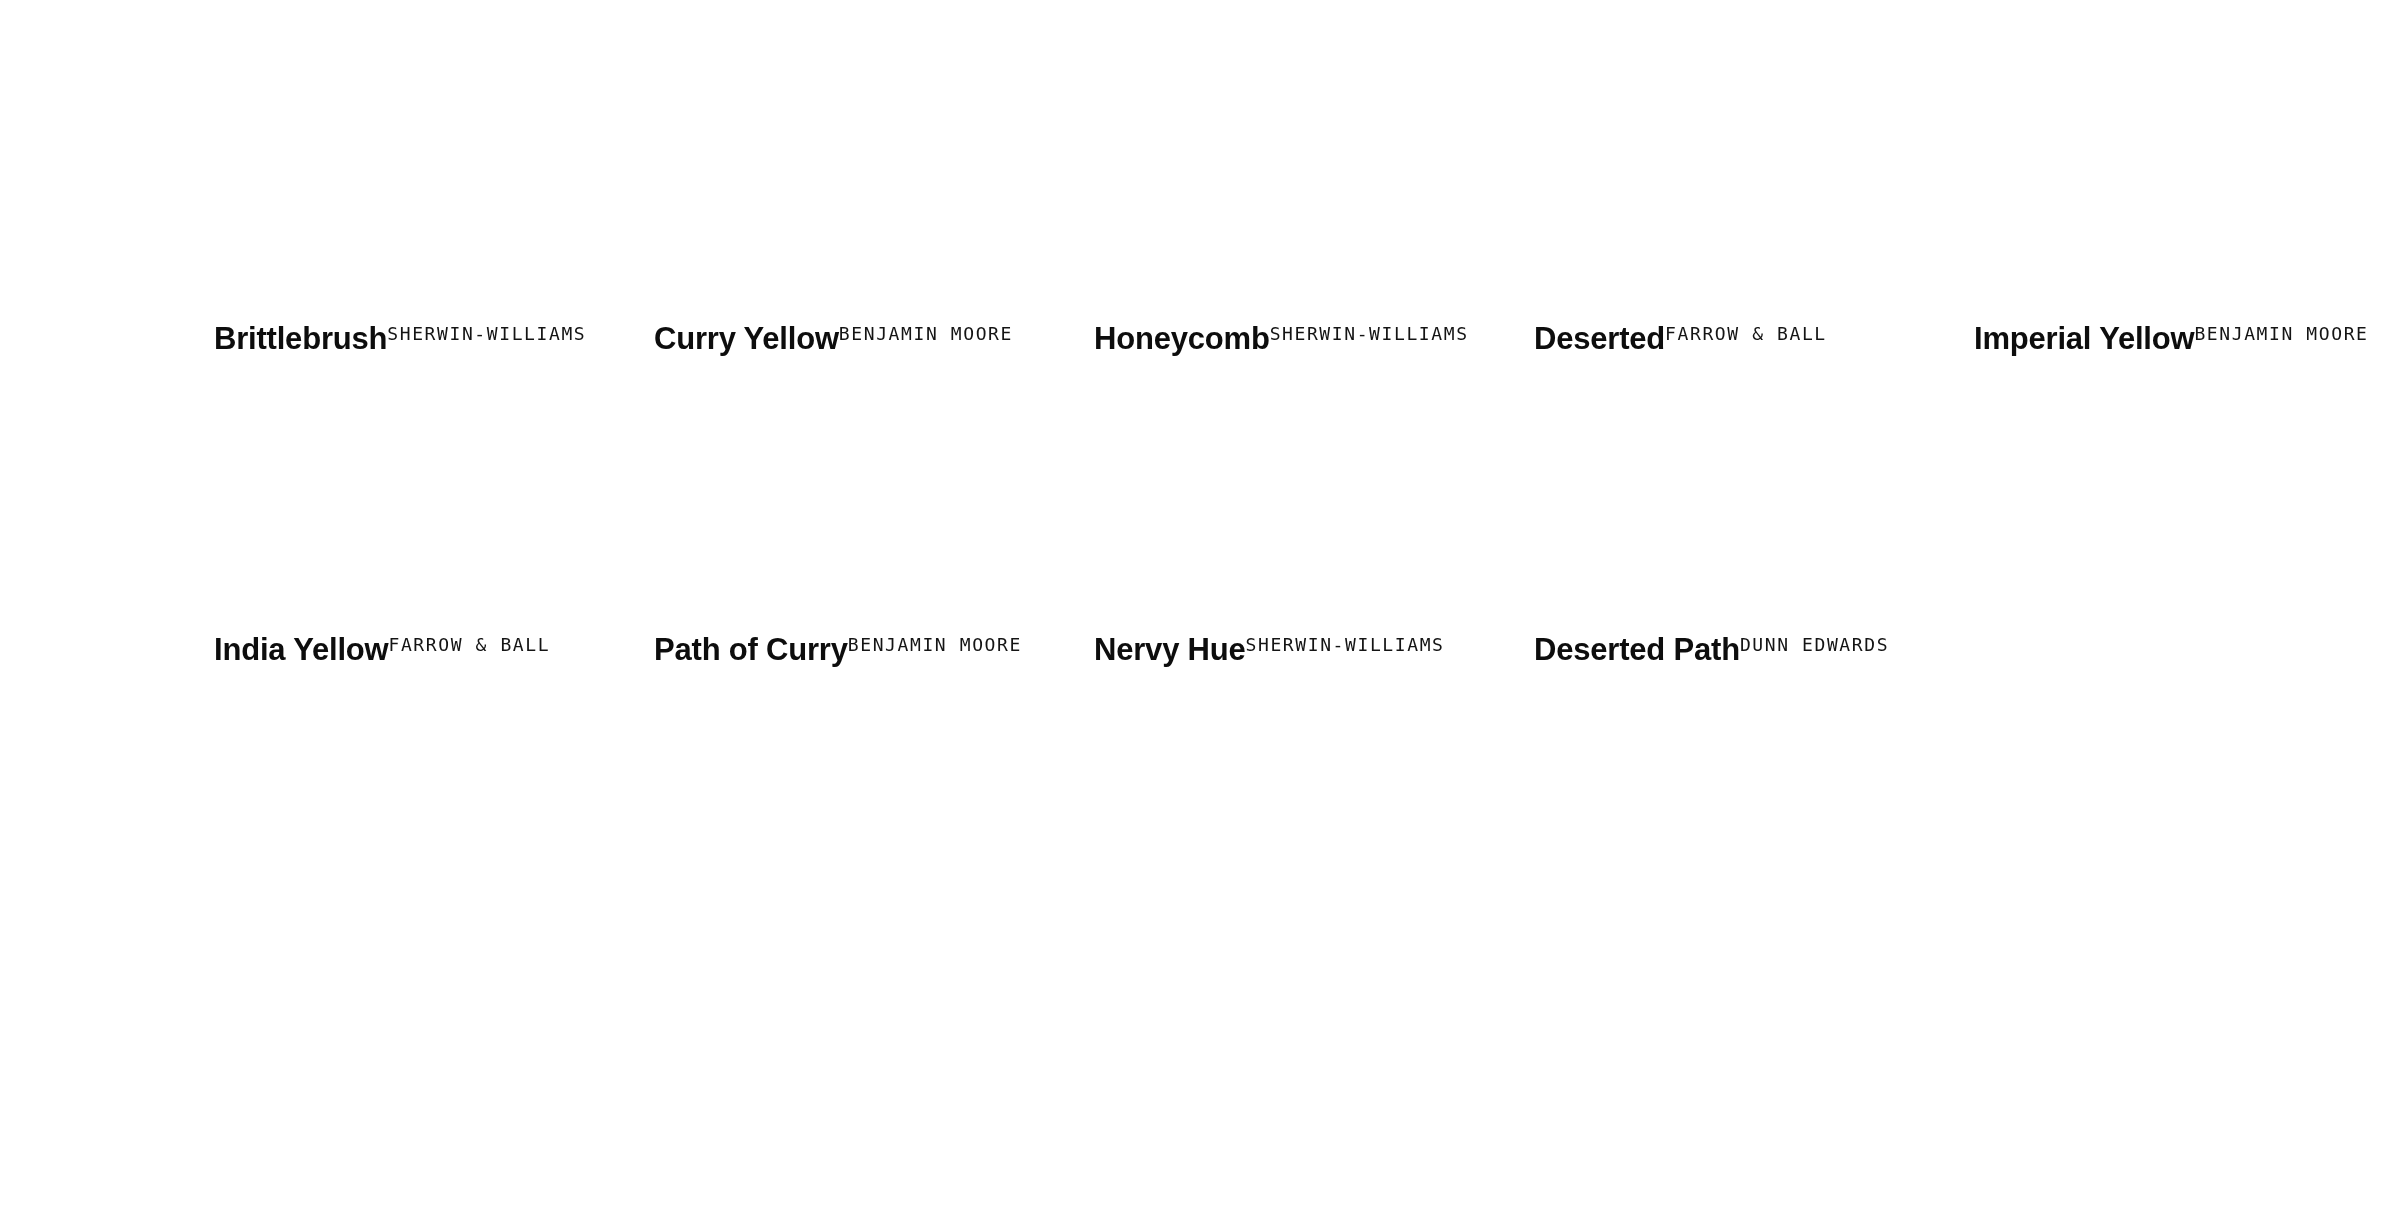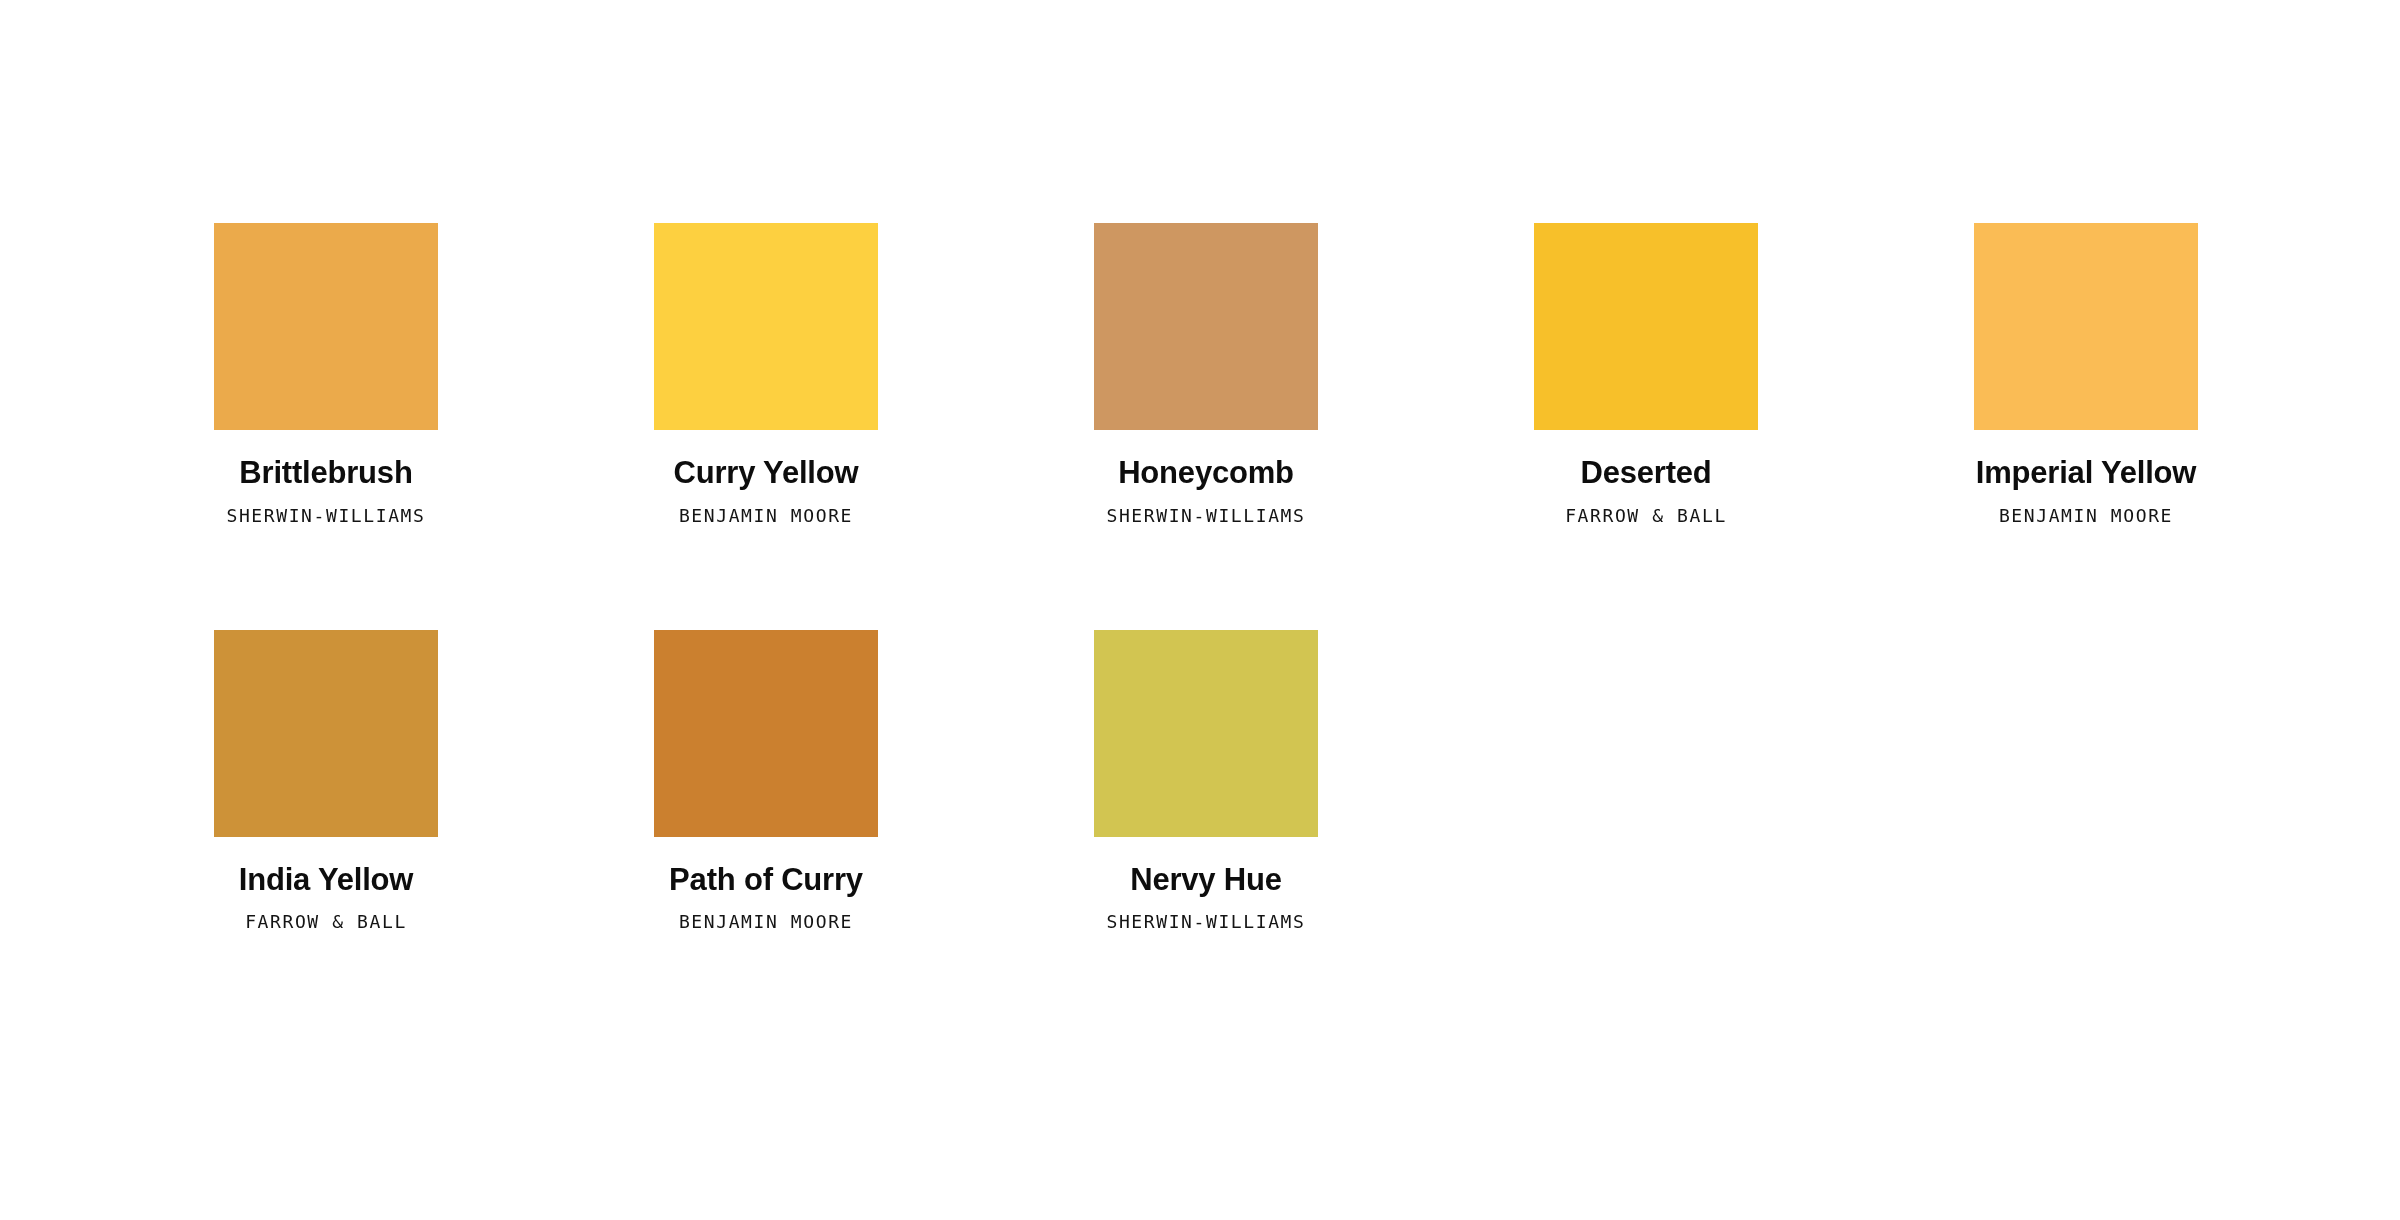--- a/index.html
+++ b/index.html
@@ -28,21 +28,21 @@
     grid-template-columns: repeat(5, 224px);
     grid-template-rows: repeat(2, auto);
     column-gap: 216px;
     row-gap: 104px;
     justify-content: start;
   }
 
   .swatch-card {
     width: 224px;
     display: flex;
-    flex-direction: column;
+    flex-direction: row;
     align-items: center;
   }
 
   .swatch-chip {
     width: 224px;
     height: 207px;
     display: block;
   }
 
   .swatch-name {
@@ -107,14 +107,19 @@
       <div class="swatch-card">
         <div class="swatch-chip" style="background-color: rgb(203, 128, 47);"></div>
         <div class="swatch-name">Path of Curry</div>
         <div class="swatch-brand">BENJAMIN MOORE</div>
       </div>
       <div class="swatch-card">
         <div class="swatch-chip" style="background-color: rgb(210, 197, 81);"></div>
         <div class="swatch-name">Nervy Hue</div>
         <div class="swatch-brand">SHERWIN-WILLIAMS</div>
       </div>
+      <div class="swatch-card">
+        <div class="swatch-chip" style="background-color: rgb(224, 182, 132);"></div>
+        <div class="swatch-name">Deserted Path</div>
+        <div class="swatch-brand">DUNN EDWARDS</div>
+      </div>
     </div>
 </div>
 
 </body></html>

